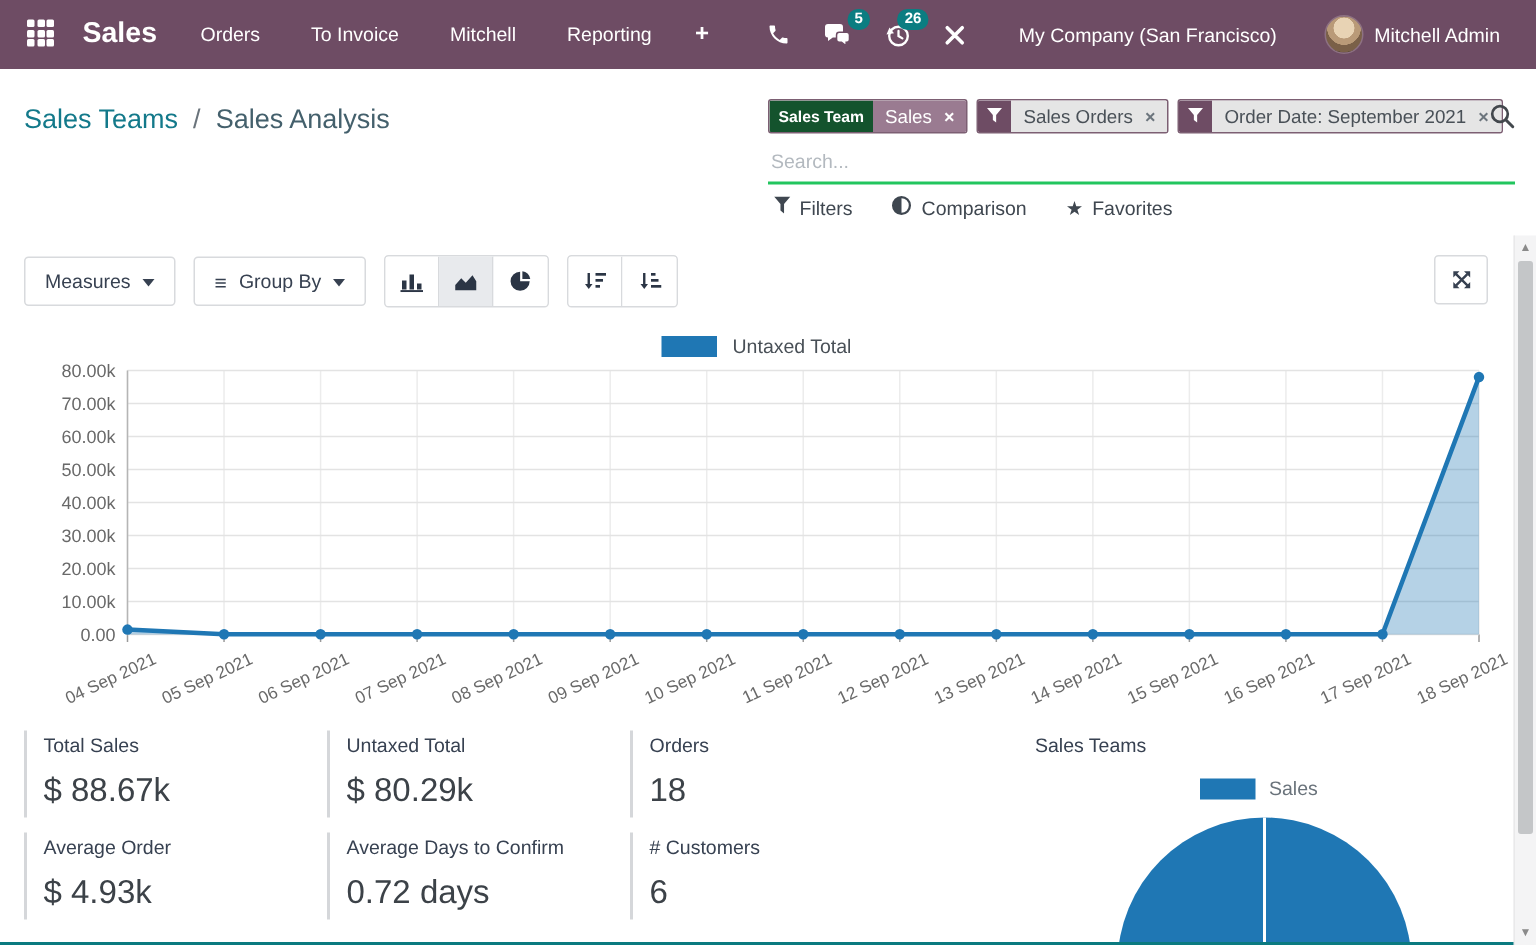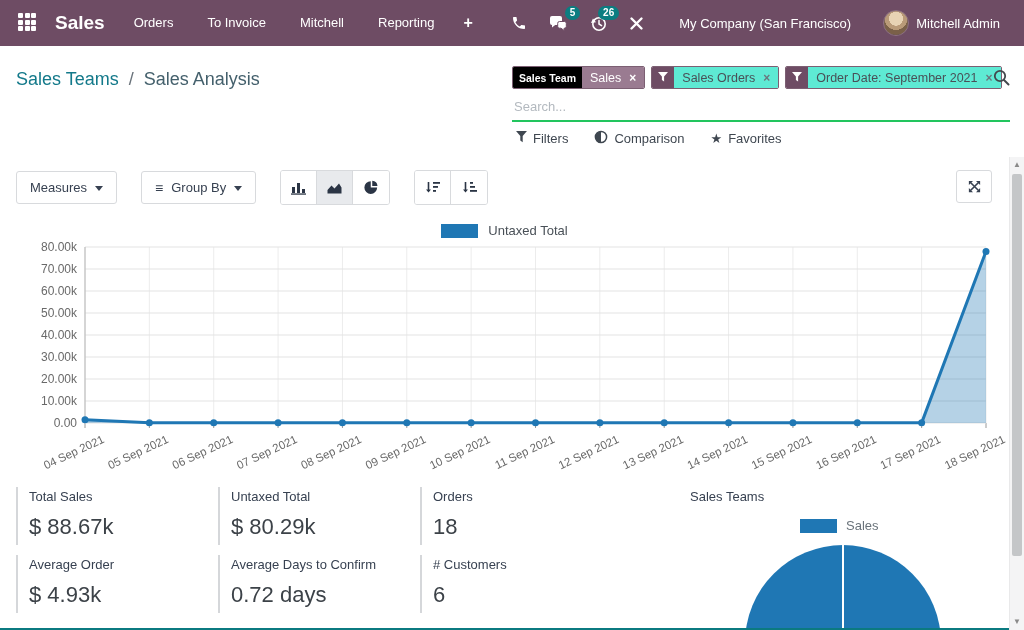--- a/index.html
+++ b/index.html
@@ -36,41 +36,41 @@
     background:#fff; border-bottom:1px solid #dfe1e4; }
   .breadcrumb { position:absolute; left:16px; top:13px; font-size:18px; }
   .breadcrumb .bc-link { color:#13798a; text-decoration:none; cursor:pointer; }
   .breadcrumb .bc-sep { color:#6a737b; margin:0 5px; }
   .breadcrumb .bc-current { color:#44606c; }
 
   .search-area { position:absolute; left:512px; top:10px; width:498px; }
   .facet-row { display:flex; align-items:flex-start; gap:6px; }
   .facet { display:flex; height:23px; border:1px solid #7c5f73; border-radius:2px;
     overflow:hidden; font-size:12.5px; flex:0 0 auto; }
-  .facet-cat { background:#000000; color:#fff; font-size:10.5px; font-weight:700;
+  .facet-cat { background:#14532d; color:#fff; font-size:10.5px; font-weight:700;
     display:flex; align-items:center; padding:0 6px; }
   .facet-funnel { background:#6e4c64; display:flex; align-items:center; padding:0 6px; }
-  .facet-val { display:flex; align-items:center; gap:8px; padding:0 8px; color:#495057; background:#5eead4; }
+  .facet-val { display:flex; align-items:center; gap:8px; padding:0 8px; color:#495057; background:#e5e5e5; }
   .facet-val-purple { background:#9a7b91; color:#fff; }
   .facet-remove { font-size:12px; cursor:pointer; color:#6c757d; font-weight:700; }
   .facet-val-purple .facet-remove { color:#fff; }
   .search-icon { margin-left:auto; padding-top:3px; }
   .search-input { display:block; width:100%; border:none; outline:none; font-size:13px;
     padding:7px 0 6px 2px; color:#495057; border-bottom:2px solid #22c55e; border-radius:0;
     background:transparent; font-family:"Liberation Sans",sans-serif; margin-top:2px; }
   .search-input::placeholder { color:#b3b9bf; }
 
   .filter-row { position:absolute; left:516px; top:74px; display:flex; gap:26px;
     font-size:13px; color:#3f4750; align-items:center; }
   .fmenu { display:flex; align-items:center; gap:6px; cursor:pointer; }
   .star-glyph { font-size:13px; color:#3f4750; line-height:1; }
 
   
   .content { position:absolute; top:157px; left:0; right:0; bottom:0; background:#fff; }
-  .toolbar { position:absolute; top:13px; left:16px; display:flex; gap:24px; align-items:center; }
+  .toolbar { position:absolute; top:13px; left:16px; display:flex; gap:12px; align-items:center; }
   .btn { height:33px; display:flex; align-items:center; gap:8px; padding:0 13px;
     border:1px solid #d8dadd; border-radius:3px; background:#fff; font-size:13px;
     color:#374151; cursor:pointer; font-family:inherit; }
   .caret { width:0; height:0; border:4px solid transparent; border-top:5px solid #374151; margin-top:5px; }
   .gb-lines { font-size:14px; color:#374151; }
   .btn-group { display:flex; border:1px solid #d8dadd; border-radius:3px; overflow:hidden; }
   .ibtn { width:36px; height:33px; display:flex; align-items:center; justify-content:center;
     background:#fff; border-right:1px solid #d8dadd; cursor:pointer; }
   .btn-group .ibtn:last-child { border-right:none; }
   .ibtn.active { background:#e8eaed; }

